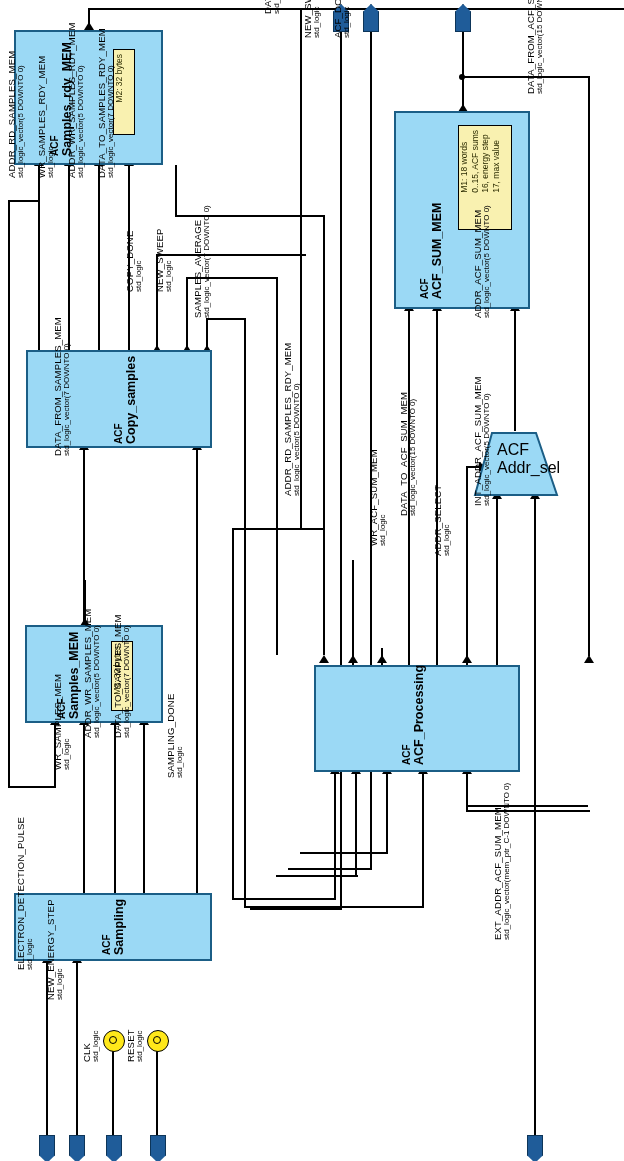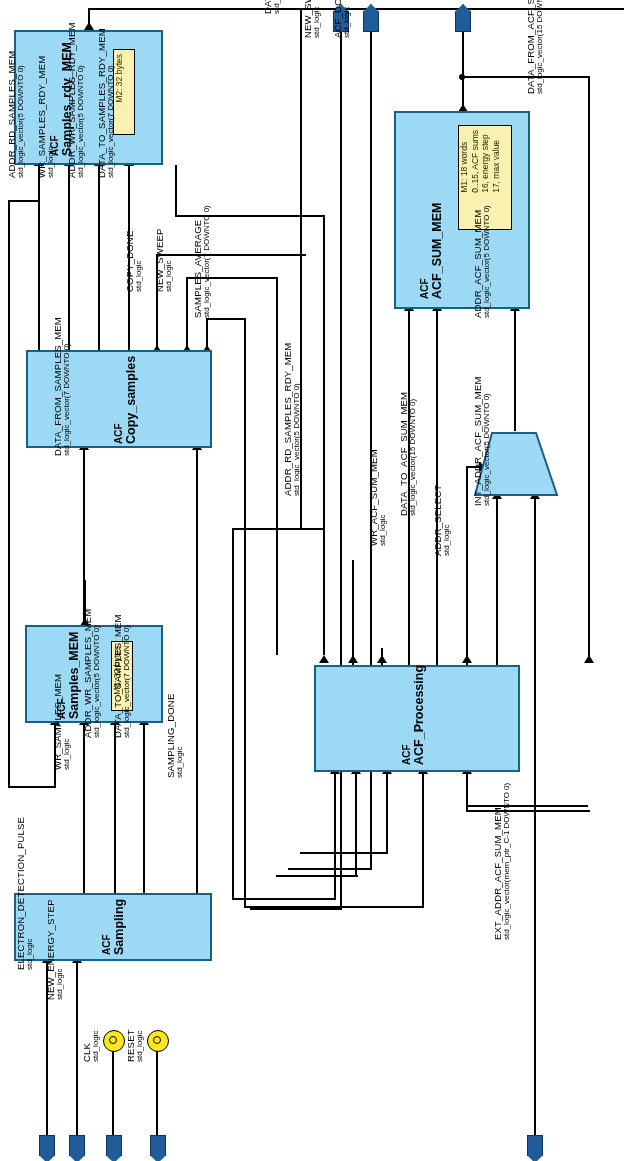--- a/index.html
+++ b/index.html
@@ -285,20 +285,24 @@
     <div class="lbl" style="left:86px;top:12px;height:86px;">
       <span class="t1">ACF</span>
       <span class="t2">ACF_Processing</span>
     </div>
   </div>
 
   <div style="position:absolute;left:473px;top:431px;width:86px;height:66px;">
     <svg width="86" height="66" viewBox="0 0 86 66">
       <polygon points="19,2 63,2 84,64 2,64" fill="#9bd9f5" stroke="#1b5e86" stroke-width="2"></polygon>
     </svg>
+    <div class="lbl" style="position:absolute;left:24px;top:10px;height:48px;">
+      <span class="t1">ACF</span>
+      <span class="t2">Addr_sel</span>
+    </div>
   </div>
 
   <div class="pin up" style="left:333px;top:4px;"></div>
   <div class="pin up" style="left:363px;top:4px;"></div>
   <div class="pin up" style="left:455px;top:4px;"></div>
 
   <div class="pin dn" style="left:39px;top:1135px;"></div>
   <div class="pin dn" style="left:69px;top:1135px;"></div>
   <div class="pin dn" style="left:106px;top:1135px;"></div>
   <div class="pin dn" style="left:150px;top:1135px;"></div>

